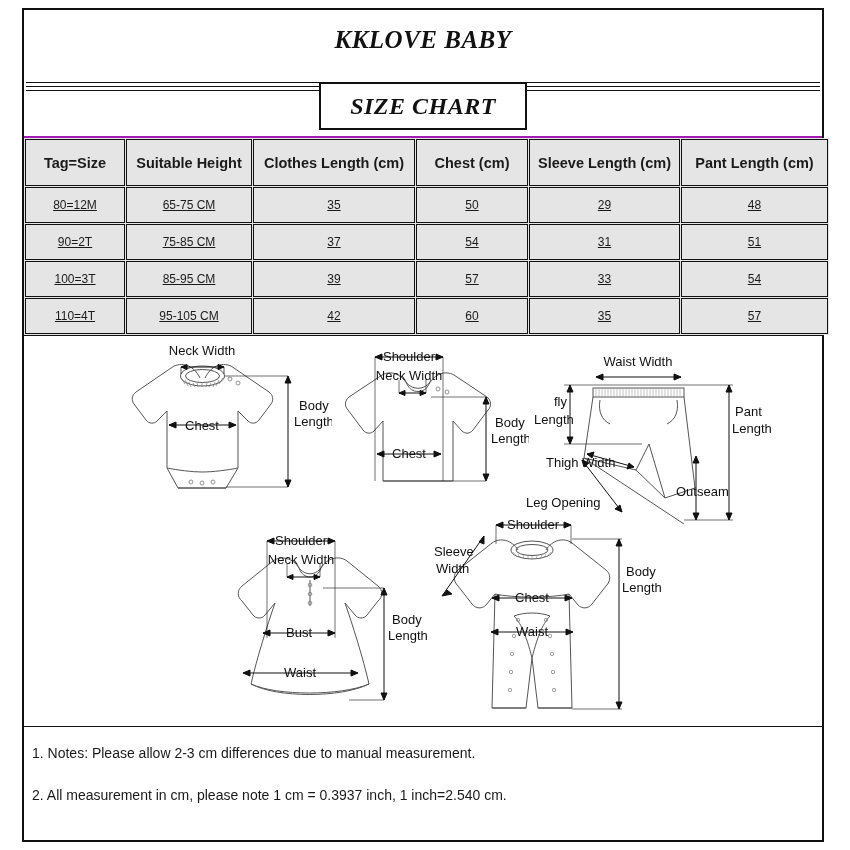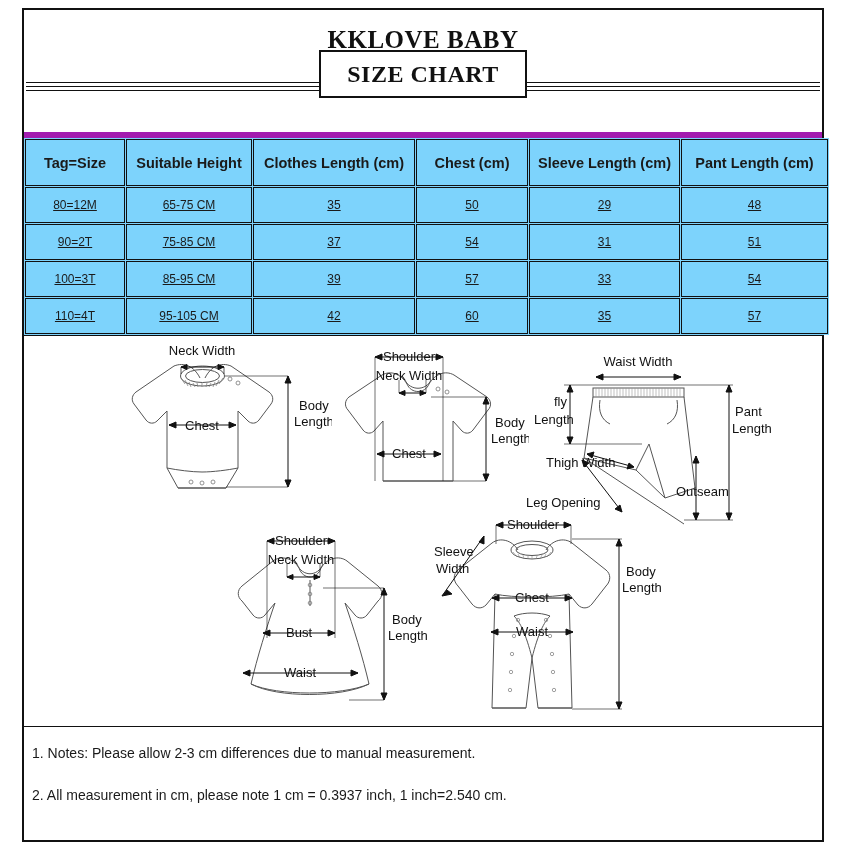--- a/index.html
+++ b/index.html
@@ -23,22 +23,23 @@
     height: 834px;
     border: 2px solid #111;
     box-sizing: border-box;
     background: #fff;
   }
 
   
   .header {
     position: relative;
     height: 128px;
-    border-bottom: 6px solid #a21caf;
+    border-bottom: 2px solid #a21caf;
     box-sizing: border-box;
+    font-style: italic;
   }
   .brand-title {
     position: absolute;
     top: 16px;
     left: 0;
     right: 0;
     text-align: center;
     font-family: "Liberation Serif", serif;
     font-weight: bold;
     font-size: 25px;
@@ -63,21 +64,21 @@
     display: block;
     height: 1px;
     background: #111;
     margin-bottom: 3px;
     width: 100%;
   }
   .size-chart-box {
     position: absolute;
     left: 50%;
     transform: translateX(-50%);
-    top: 40px;
+    top: 72px;
     width: 208px;
     height: 48px;
     border: 2px solid #111;
     box-sizing: border-box;
     background: #fff;
     display: flex;
     align-items: center;
     justify-content: center;
   }
   .size-chart-box .label {
@@ -90,21 +91,21 @@
 
   
   .table-wrap {
     border-bottom: 1px solid #111;
   }
   table.size-table {
     width: 100%;
     border-collapse: separate;
     border-spacing: 1px;
     table-layout: fixed;
-    background: #7dd3fc;
+    background: #e5e5e5;
   }
   table.size-table th,
   table.size-table td {
     border: 1px solid #111;
     text-align: center;
     vertical-align: middle;
     color: #1a1a1a;
     padding: 0;
   }
   table.size-table th {

